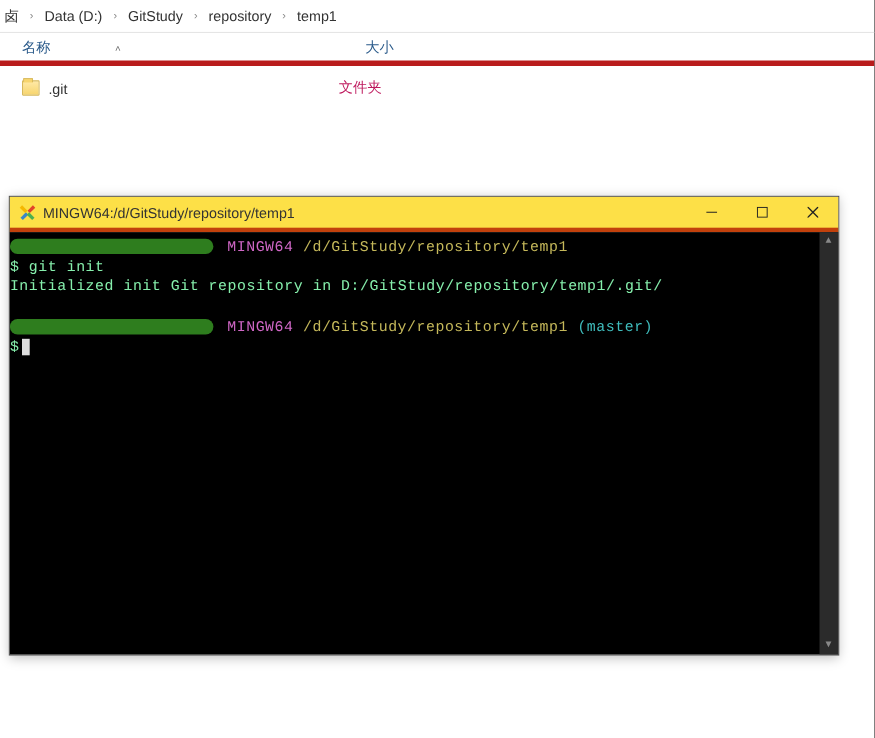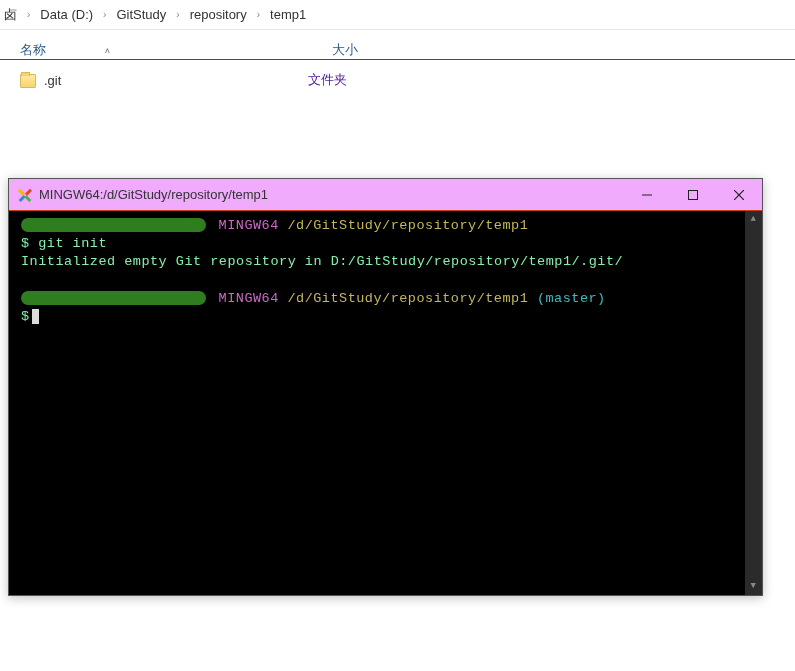--- a/index.html
+++ b/index.html
@@ -26,22 +26,22 @@
       color: #888;
       font-size: 10px;
       padding: 0 6px;
       display: inline-block;
     }
 
     
     .explorer-header {
       display: flex;
       height: 30px;
-      align-items: flex-end;
-      border-bottom: 1px solid #b91c1c;
+      align-items: center;
+      border-bottom: 5px solid #b91c1c;
       color: #2a5a8a;
       font-size: 13px;
     }
     .col-name { width: 320px; padding-left: 20px; }
     .col-date { width: 180px; padding-left: 8px; }
     .col-type { width: 150px; padding-left: 8px; }
     .col-size { width: 100px; padding-left: 12px; }
     .sort-arrow {
       display: inline-block;
       margin-left: 55px;
@@ -76,39 +76,39 @@
       position: absolute;
       top: -3px;
       left: 0;
       width: 7px;
       height: 3px;
       background: #f7d56e;
       border: 1px solid #d8b95a;
       border-bottom: none;
       border-radius: 1px 1px 0 0;
     }
-    .col-name-row { width: 300px; display: flex; align-items: flex-end; }
+    .col-name-row { width: 300px; display: flex; align-items: flex-start; }
 
     
     .terminal-win {
       position: absolute;
       left: 8px;
       top: 178px;
       width: 755px;
       height: 418px;
       border: 1px solid #555;
       background: #fff;
       box-shadow: 0 2px 10px rgba(0,0,0,0.25);
     }
     .titlebar {
       height: 32px;
       display: flex;
       align-items: center;
-      background: #f0abfc;
-      border-bottom: 1px solid #c2410c;
+      background: #fde047;
+      border-bottom: 4px solid #c2410c;
       padding-left: 8px;
     }
     .titlebar-icon {
       width: 16px;
       height: 16px;
       margin-right: 6px;
       position: relative;
     }
     .titlebar-title { font-size: 13px; color: #333; flex: 1; }
     .win-btns { display: flex; }
@@ -124,21 +124,21 @@
       font-family: "Segoe UI", sans-serif;
     }
 
     .terminal-body {
       background: #000;
       color: #ccc;
       height: calc(100% - 32px);
       font-family: "Consolas", "Courier New", monospace;
       font-size: 13.5px;
       line-height: 1.35;
-      padding: 6px 0 6px 12px;
+      padding: 6px 0 6px 0;
       position: relative;
       overflow: hidden;
       letter-spacing: 0.5px;
     }
     .term-line { white-space: pre; }
     .user-host {
       color: #2e7d1e;
       background: #2e7d1e;
       display: inline-block;
       width: 185px;
@@ -203,21 +203,21 @@
     <span class="sort-arrow">˄</span>
   </div>
   <div class="col-size">大小</div>
 </div>
 
 <div class="file-row">
   <div class="col-name-row">
     <span class="file-icon"></span>
     <span>.git</span>
   </div>
-  <div class="col-type" style="color:#4c1d95">文件夹</div>
+  <div class="col-type" style="color:#be185d">文件夹</div>
   <div class="col-size"></div>
 </div>
 
 <div class="terminal-win">
   <div class="titlebar">
     <span class="titlebar-icon">
       <svg viewBox="0 0 16 16" width="16" height="16">
         <rect x="7" y="0" width="3" height="7" fill="#e24329" transform="rotate(45 8 8)"></rect>
         <rect x="7" y="9" width="3" height="7" fill="#3a86c8" transform="rotate(45 8 8)"></rect>
         <rect x="0" y="7" width="7" height="3" fill="#f5b700" transform="rotate(45 8 8)"></rect>
@@ -241,21 +241,21 @@
             <line x1="0" y1="0" x2="10" y2="10" stroke="#222" stroke-width="1.2"></line>
             <line x1="10" y1="0" x2="0" y2="10" stroke="#222" stroke-width="1.2"></line>
           </svg>
       </div>
     </div>
   </div>
 
   <div class="terminal-body">
     <div class="term-line"><span class="user-host"></span> <span class="mingw">MINGW64</span> <span class="path-y">/d/GitStudy/repository/temp1</span></div>
     <div class="term-line white">$ git init</div>
-    <div class="term-line white">Initialized empty Git repository in D:/GitStudy/repository/temp1/.git/</div>
+    <div class="term-line white">Initialized init Git repository in D:/GitStudy/repository/temp1/.git/</div>
     <div class="term-line"> </div>
     <div class="term-line"><span class="user-host"></span> <span class="mingw">MINGW64</span> <span class="path-y">/d/GitStudy/repository/temp1</span> <span class="branch">(master)</span></div>
     <div class="term-line white"><span>$</span><span class="cursor-block"></span></div>
 
     <div class="scrollbar">
       <div class="scroll-arrow">▲</div>
       <div class="scroll-arrow">▼</div>
     </div>
   </div>
 </div>

